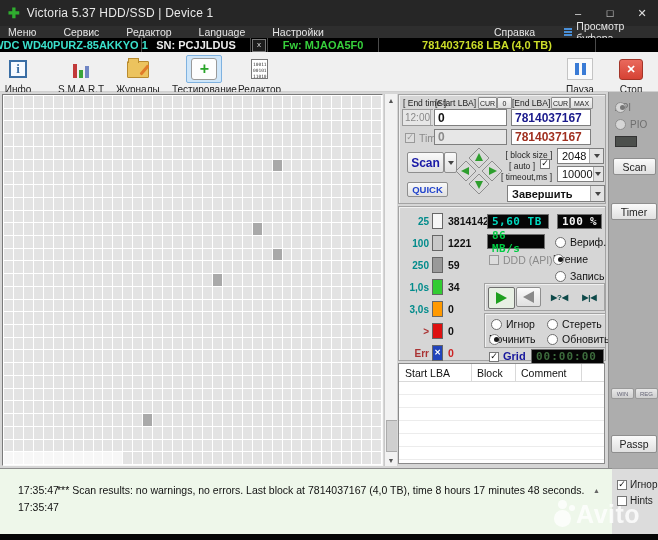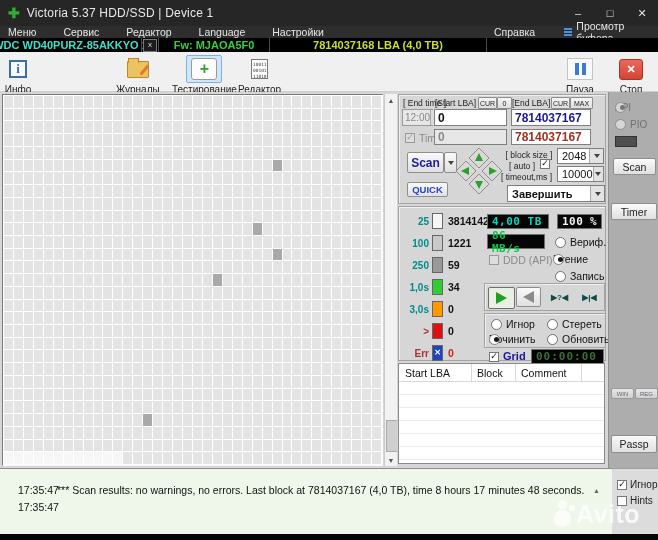--- a/index.html
+++ b/index.html
@@ -199,34 +199,45 @@
     </span>
   <span class="menu-help menu-item">Справка</span>
   <span class="menu-buffer">
     <span class="buffer-icon"></span>
     <span>Просмотр буфера</span>
   </span>
 </div>
 
 <div class="devicebar">
   <span class="dev-seg seg-model">WDC WD40PURZ-85AKKYO  1</span>
+  <span class="dev-seg seg-sn">SN: PCJJLDUS</span>
   <span class="dev-seg seg-x">
       <span class="x-chip">x</span>
     </span>
   <span class="dev-seg seg-fw">Fw: MJAOA5F0</span>
   <span class="dev-seg seg-lba">7814037168 LBA (4,0 TB)</span>
   <span class="dev-seg seg-end"></span>
 </div>
 
 <div class="toolbar">
   <div class="tool-btn" style="left:4px">
     <span class="tool-icon">
         <span class="icon-info">i</span>
       </span>
     <span>Инфо</span>
+  </div>
+  <div class="tool-btn" style="left:58px">
+    <span class="tool-icon">
+        <span class="icon-smart">
+      <i style="height:14px;background:#c23a3a"></i>
+          <i style="height:8px;background:#3aa53a"></i>
+          <i style="height:12px;background:#7186c4"></i>
+    </span>
+      </span>
+    <span>S.M.A.R.T</span>
   </div>
   <div class="tool-btn" style="left:116px">
     <span class="tool-icon">
         <span class="icon-folder"></span>
       </span>
     <span>Журналы</span>
   </div>
   <div class="tool-btn selected" style="left:172px">
     <span class="tool-icon">
         <span class="icon-test">+</span>
@@ -1473,21 +1484,21 @@
             <span class="lg-count" style="color: rgb(17, 17, 17);">0</span>
           </div>
           <div class="lg-row">
             <span class="lg-label" style="color: rgb(170, 51, 51);">Err</span>
             <span class="lg-block" style="background: rgb(34, 68, 187);">✕</span>
             <span class="lg-count" style="color: rgb(204, 34, 34);">0</span>
           </div>
         </div>
 
       <span class="lcd" style="left:88px;top:7px;width:62px;height:15px">
-          <span id="lcd-cap" style="color: rgb(0, 217, 192);">4,00 TB</span>
+          <span id="lcd-cap" style="color: rgb(0, 217, 192);">5,60 TB</span>
         </span>
       <span class="lcd" style="left:158px;top:7px;width:45px;height:15px;color:#f2f2f2;justify-content:space-between">
         <span>100</span>
           <span>%</span>
       </span>
       <span class="lcd" style="left:88px;top:27px;width:58px;height:15px">
           <span id="lcd-speed" style="color: rgb(0, 204, 68);">86 MB/s</span>
         </span>
 
       <span class="ctl-row" style="left:156px;top:29px">

